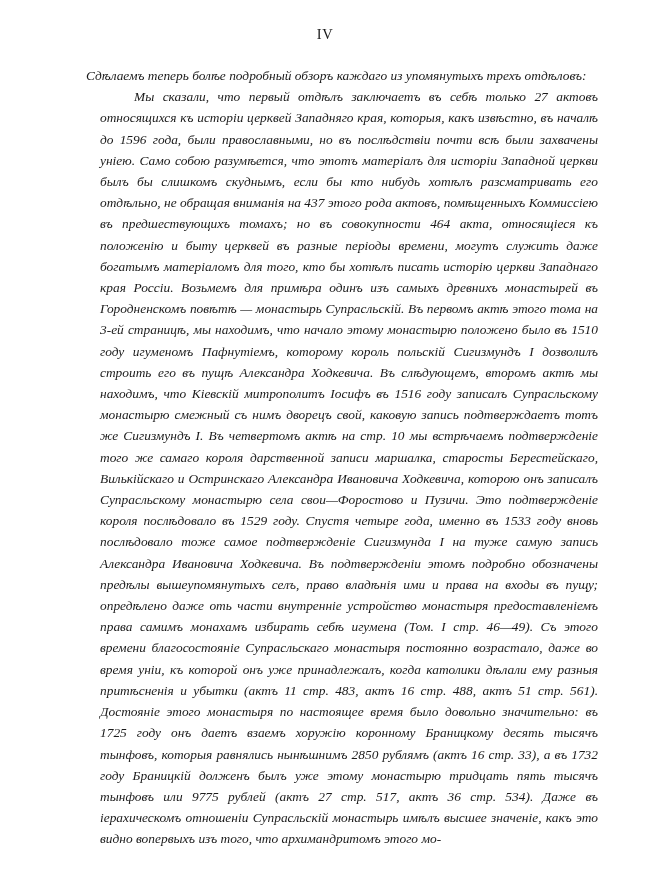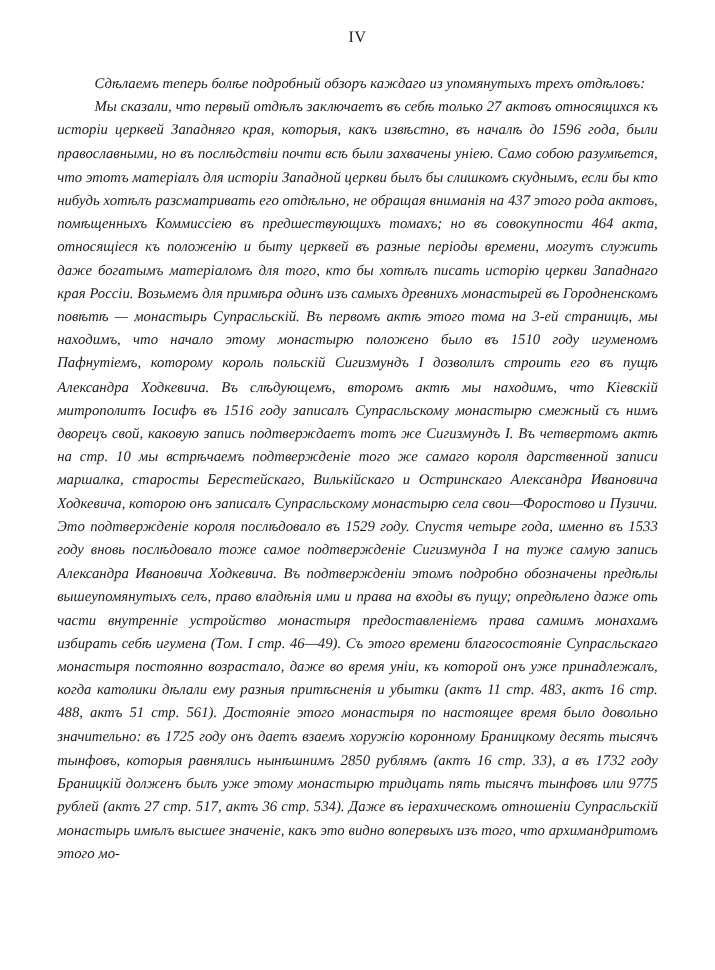--- a/index.html
+++ b/index.html
@@ -36,20 +36,21 @@
     hyphens: manual;
   }
   .para {
     margin: 0;
     text-indent: 34px;
     text-align: justify;
     font-style: italic;
   }
   .para + .para {
     margin-top: 0px;
+    margin-left: 48px;
   }
 </style>
 </head>
 <body>
 
 <div class="page">
   <div class="page-number">IV</div>
   <div class="body-text">
     <p class="para">Сдѣлаемъ теперь болѣе подробный обзоръ каждаго из упомянутыхъ трехъ отдѣловъ:</p>
     <p class="para">Мы сказали, что первый отдѣлъ заключаетъ въ себѣ только 27 актовъ относящихся къ исторіи церквей Западняго края, которыя, какъ извѣстно, въ началѣ до 1596 года, были православными, но въ послѣдствіи почти всѣ были захвачены уніею. Само собою разумѣется, что этотъ матеріалъ для исторіи Западной церкви былъ бы слишкомъ скуднымъ, если бы кто нибудь хотѣлъ разсматривать его отдѣльно, не обращая вниманія на 437 этого рода актовъ, помѣщенныхъ Коммиссіею въ предшествующихъ томахъ; но въ совокупности 464 акта, относящіеся къ положенію и быту церквей въ разные періоды времени, могутъ служить даже богатымъ матеріаломъ для того, кто бы хотѣлъ писать исторію церкви Западнаго края Россіи. Возьмемъ для примѣра одинъ изъ самыхъ древнихъ монастырей въ Городненскомъ повѣтѣ — монастырь Супрасльскій. Въ первомъ актѣ этого тома на 3-ей страницѣ, мы находимъ, что начало этому монастырю положено было въ 1510 году игуменомъ Пафнутіемъ, которому король польскій Сигизмундъ I дозволилъ строить его въ пущѣ Александра Ходкевича. Въ слѣдующемъ, второмъ актѣ мы находимъ, что Кіевскій митрополитъ Іосифъ въ 1516 году записалъ Супрасльскому монастырю смежный съ нимъ дворецъ свой, каковую запись подтверждаетъ тотъ же Сигизмундъ I. Въ четвертомъ актѣ на стр. 10 мы встрѣчаемъ подтвержденіе того же самаго короля дарственной записи маршалка, старосты Берестейскаго, Вилькійскаго и Остринскаго Александра Ивановича Ходкевича, которою онъ записалъ Супрасльскому монастырю села свои—Форостово и Пузичи. Это подтвержденіе короля послѣдовало въ 1529 году. Спустя четыре года, именно въ 1533 году вновь послѣдовало тоже самое подтвержденіе Сигизмунда I на туже самую запись Александра Ивановича Ходкевича. Въ подтвержденіи этомъ подробно обозначены предѣлы вышеупомянутыхъ селъ, право владѣнія ими и права на входы въ пущу; опредѣлено даже оть части внутренніе устройство монастыря предоставленіемъ права самимъ монахамъ избирать себѣ игумена (Том. I стр. 46—49). Съ этого времени благосостояніе Супрасльскаго монастыря постоянно возрастало, даже во время уніи, къ которой онъ уже принадлежалъ, когда католики дѣлали ему разныя притѣсненія и убытки (актъ 11 стр. 483, актъ 16 стр. 488, актъ 51 стр. 561). Достояніе этого монастыря по настоящее время было довольно значительно: въ 1725 году онъ даетъ взаемъ хоружію коронному Браницкому десять тысячъ тынфовъ, которыя равнялись нынѣшнимъ 2850 рублямъ (актъ 16 стр. 33), а въ 1732 году Браницкій долженъ былъ уже этому монастырю тридцать пять тысячъ тынфовъ или 9775 рублей (актъ 27 стр. 517, актъ 36 стр. 534). Даже въ іерахическомъ отношеніи Супрасльскій монастырь имѣлъ высшее значеніе, какъ это видно вопервыхъ изъ того, что архимандритомъ этого мо-</p>

